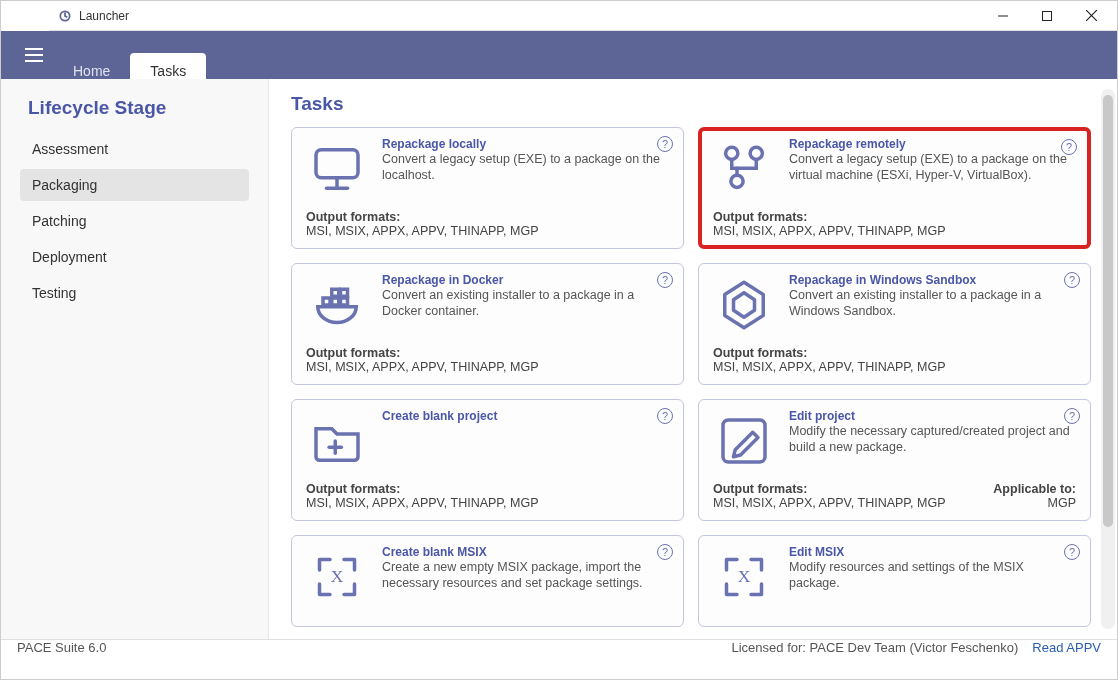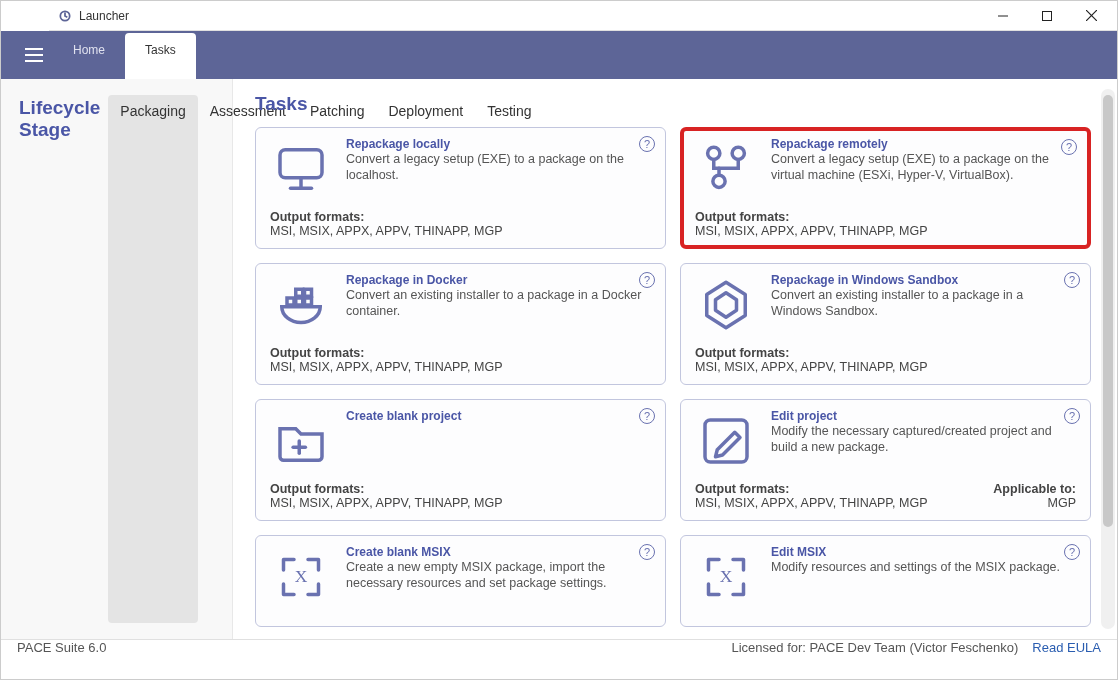--- a/index.html
+++ b/index.html
@@ -33,38 +33,38 @@
   
   .topnav {
     background: #5d6597;
     height: 48px;
     display:flex;
     align-items:flex-end;
     padding-left: 14px;
   }
   .hamburger { width: 38px; height:48px; display:flex; align-items:center; justify-content:center; color:#fff;}
   .tab {
-    padding: 10px 20px 22px 20px;
+    padding: 10px 20px 0 20px;
     color: #e0e2ef;
-    font-size: 12px;
+    font-size: 14px;
   }
   .tab.active {
     background: #fff;
     color: #333;
     border-top-left-radius: 4px;
     border-top-right-radius: 4px;
   }
   
   .body-area { flex:1; display:flex; min-height:0;}
   .sidebar {
-    width: 232px;
+    width: 268px;
     background: #f8f8f8;
     border-right: 1px solid #e8e8e8;
-    padding: 14px 10px;
-    display:flex; flex-direction:row;
+    padding: 14px 19px;
+    display:flex; flex-direction:column;
   }
   .sidebar-title {
     color: #4a56a6;
     font-size: 19px;
     font-weight: 600;
     padding: 4px 8px 12px 8px;
   }
   .side-item {
     padding: 8px 12px;
     font-size: 14px;
@@ -174,22 +174,22 @@
         <line x1="0" y1="13" x2="18" y2="13" stroke="#fff" stroke-width="2"></line>
       </svg>
   </div>
   <div class="tab">Home</div>
   <div class="tab active">Tasks</div>
 </div>
 
 <div class="body-area">
   <div class="sidebar">
     <div class="sidebar-title">Lifecycle Stage</div>
+    <div class="side-item">Assessment</div>
     <div class="side-item active">Packaging</div>
-    <div class="side-item">Assessment</div>
     <div class="side-item">Patching</div>
     <div class="side-item">Deployment</div>
     <div class="side-item">Testing</div>
   </div>
 
   <div class="main">
     <div class="main-title">Tasks</div>
 
     <div class="grid">
 
@@ -363,14 +363,14 @@
 
     <div class="scroll-track">
       <div class="scroll-thumb"></div>
     </div>
   </div>
 </div>
 
 <div class="footer">
   <div class="left">PACE Suite 6.0</div>
   <div>Licensed for: PACE Dev Team (Victor Feschenko)</div>
-  <div class="link">Read EULA</div>
+  <div class="link">Read APPV</div>
 </div>
 
 </body></html>

